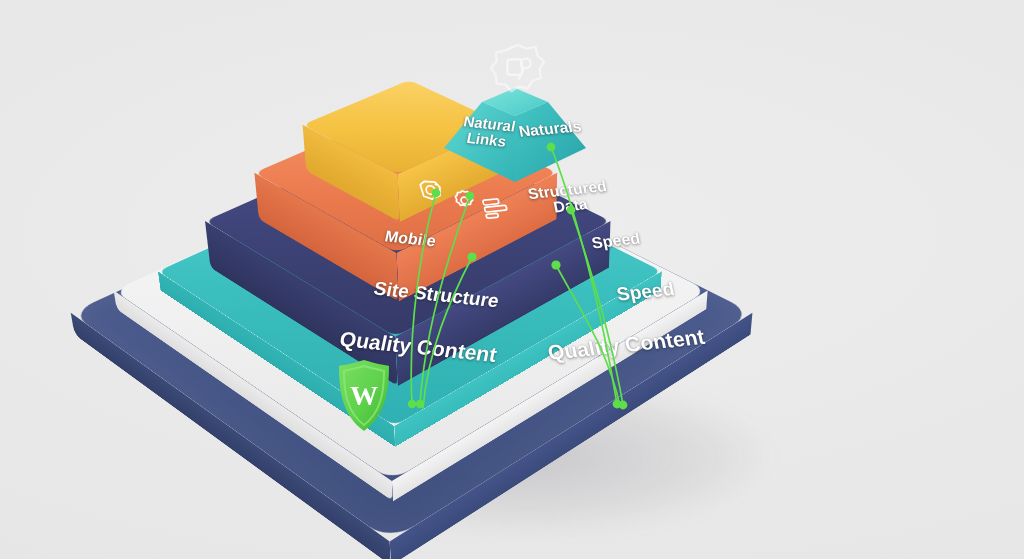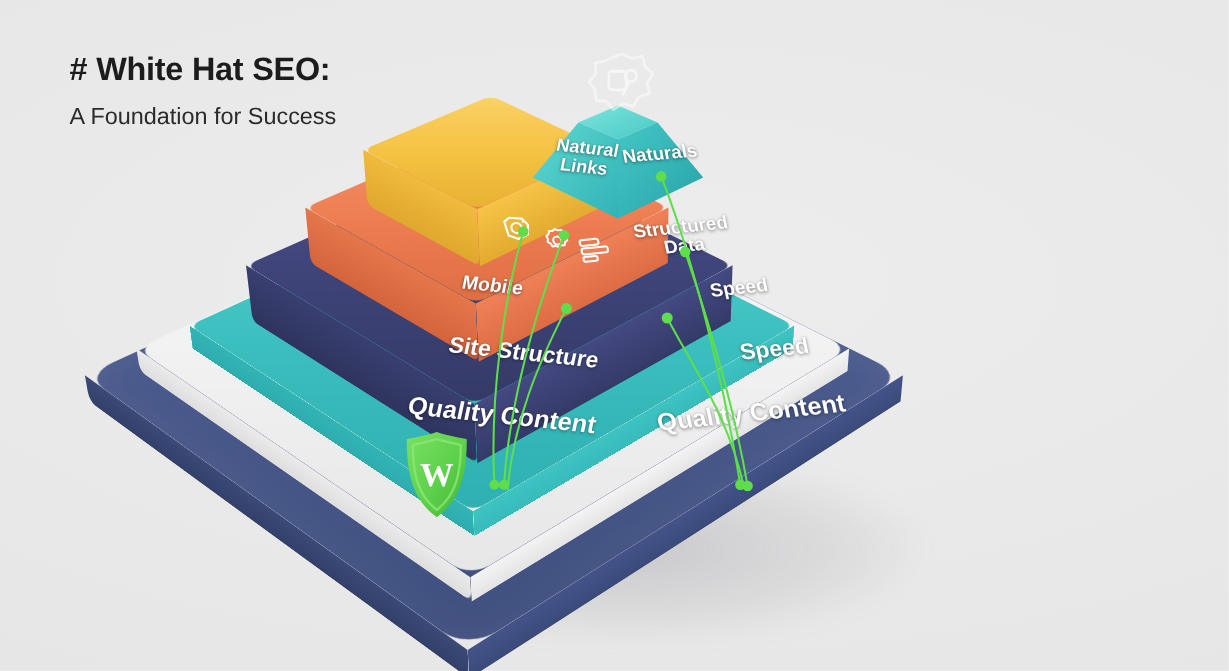--- a/index.html
+++ b/index.html
@@ -64,24 +64,20 @@
   #crest{position:absolute;left:487px;top:40px;width:62px;height:62px;opacity:.55;}
 
   
   .glyph{position:absolute;pointer-events:none;}
 </style>
 </head>
 <body>
 
 <div class="stage">
 
-  <div id="heading">
-    <h1 id="title"># White Hat SEO:</h1>
-    <p id="subtitle">A Foundation for Success</p>
-  </div>
 
   <div id="ground-shadow"></div>
 
   <div id="scene">
     <div id="iso">
 
       <div class="slab" style="left:96px;top:150px;width:470px;height:470px;transform:translateZ(0px);">
         <div class="face top" style="left:0;top:0;width:470px;height:470px;border-radius:26px;
                     background:linear-gradient(135deg,#5a6a9c 0%,#4a5a8c 50%,#3f4f7e 100%);
                     box-shadow:inset 0 0 40px rgba(255,255,255,.06);"></div>

